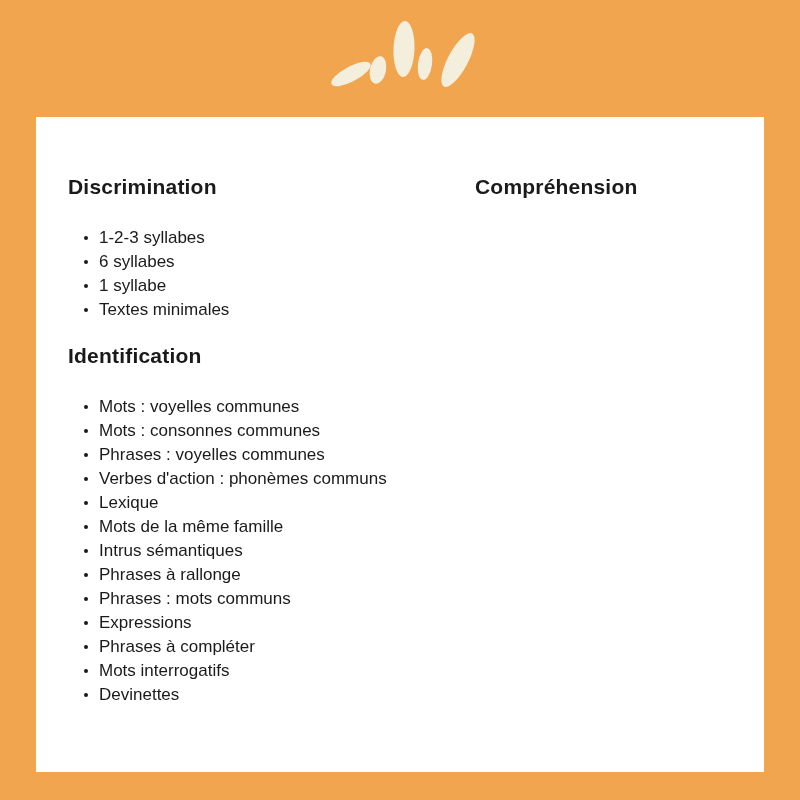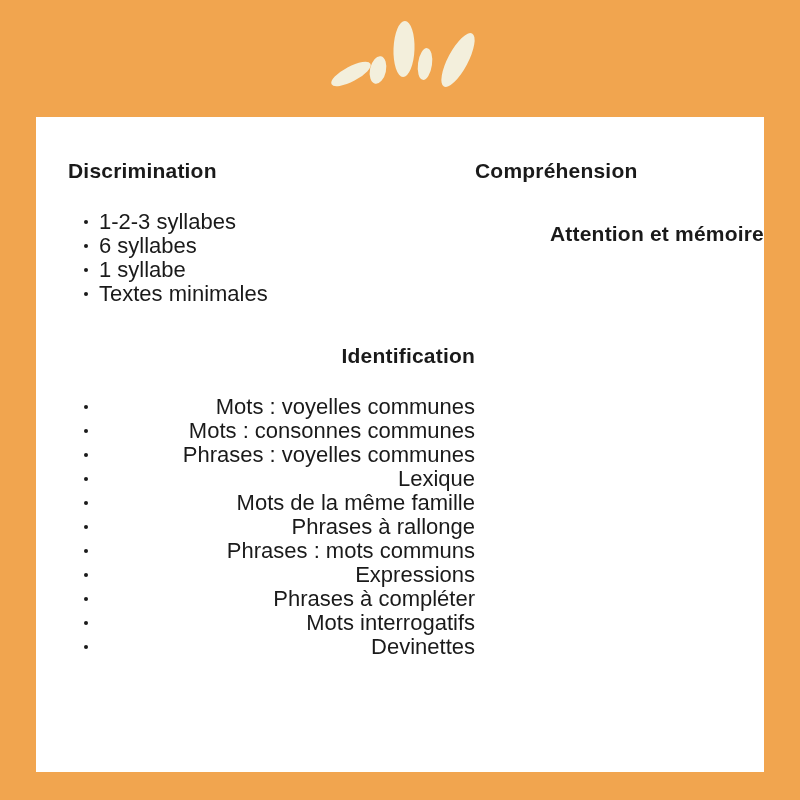--- a/index.html
+++ b/index.html
@@ -21,45 +21,45 @@
     position:absolute;
     top:0;left:0;
     width:800px;height:117px;
     pointer-events:none;
   }
   .card{
     position:absolute;
     left:36px;top:117px;
     width:728px;height:655px;
     background:var(--card);
-    padding:40px 0 0 32px;
+    padding:56px 0 0 32px;
   }
   .columns{
     display:flex;
   }
   .col{
     display:flex;
     flex-direction:column;
   }
   .col-left{width:407px;}
   .col-right{flex:1;}
-  .section + .section{margin-top:36px;text-align:right;}
+  .section + .section{margin-top:20px;}
   .section h2{
     font-size:21px;
     line-height:27px;
     font-weight:bold;
     letter-spacing:0.2px;
   }
   .section ul{
     list-style:none;
     margin:26px 0 0 0;
   }
   .section li{
     position:relative;
-    font-size:22px;
+    font-size:17px;
     line-height:24px;
     padding-left:31px;
   }
   .section li::before{
     content:"";
     position:absolute;
     left:16px;
     top:10px;
     width:4px;height:4px;
     border-radius:50%;
@@ -93,39 +93,40 @@
           <li>Textes minimales</li>
         </ul>
       </div>
 
       <div class="section">
         <h2>Identification</h2>
         <ul>
           <li>Mots : voyelles communes</li>
           <li>Mots : consonnes communes</li>
           <li>Phrases : voyelles communes</li>
+          <li>Verbes d'action : phonèmes communs</li>
           <li>Lexique</li>
           <li>Mots de la même famille</li>
+          <li>Intrus sémantiques</li>
           <li>Phrases à rallonge</li>
           <li>Phrases : mots communs</li>
           <li>Expressions</li>
           <li>Phrases à compléter</li>
           <li>Mots interrogatifs</li>
           <li>Devinettes</li>
         </ul>
       </div>
 
     </div>
 
     <div class="col col-right">
 
       <div class="section">
         <h2>Compréhension</h2>
       </div>
 
       <div class="section">
-        <h2>Attention et mémoire</h2>
       </div>
 
     </div>
 
   </div>
 </div>
 
 </body></html>

